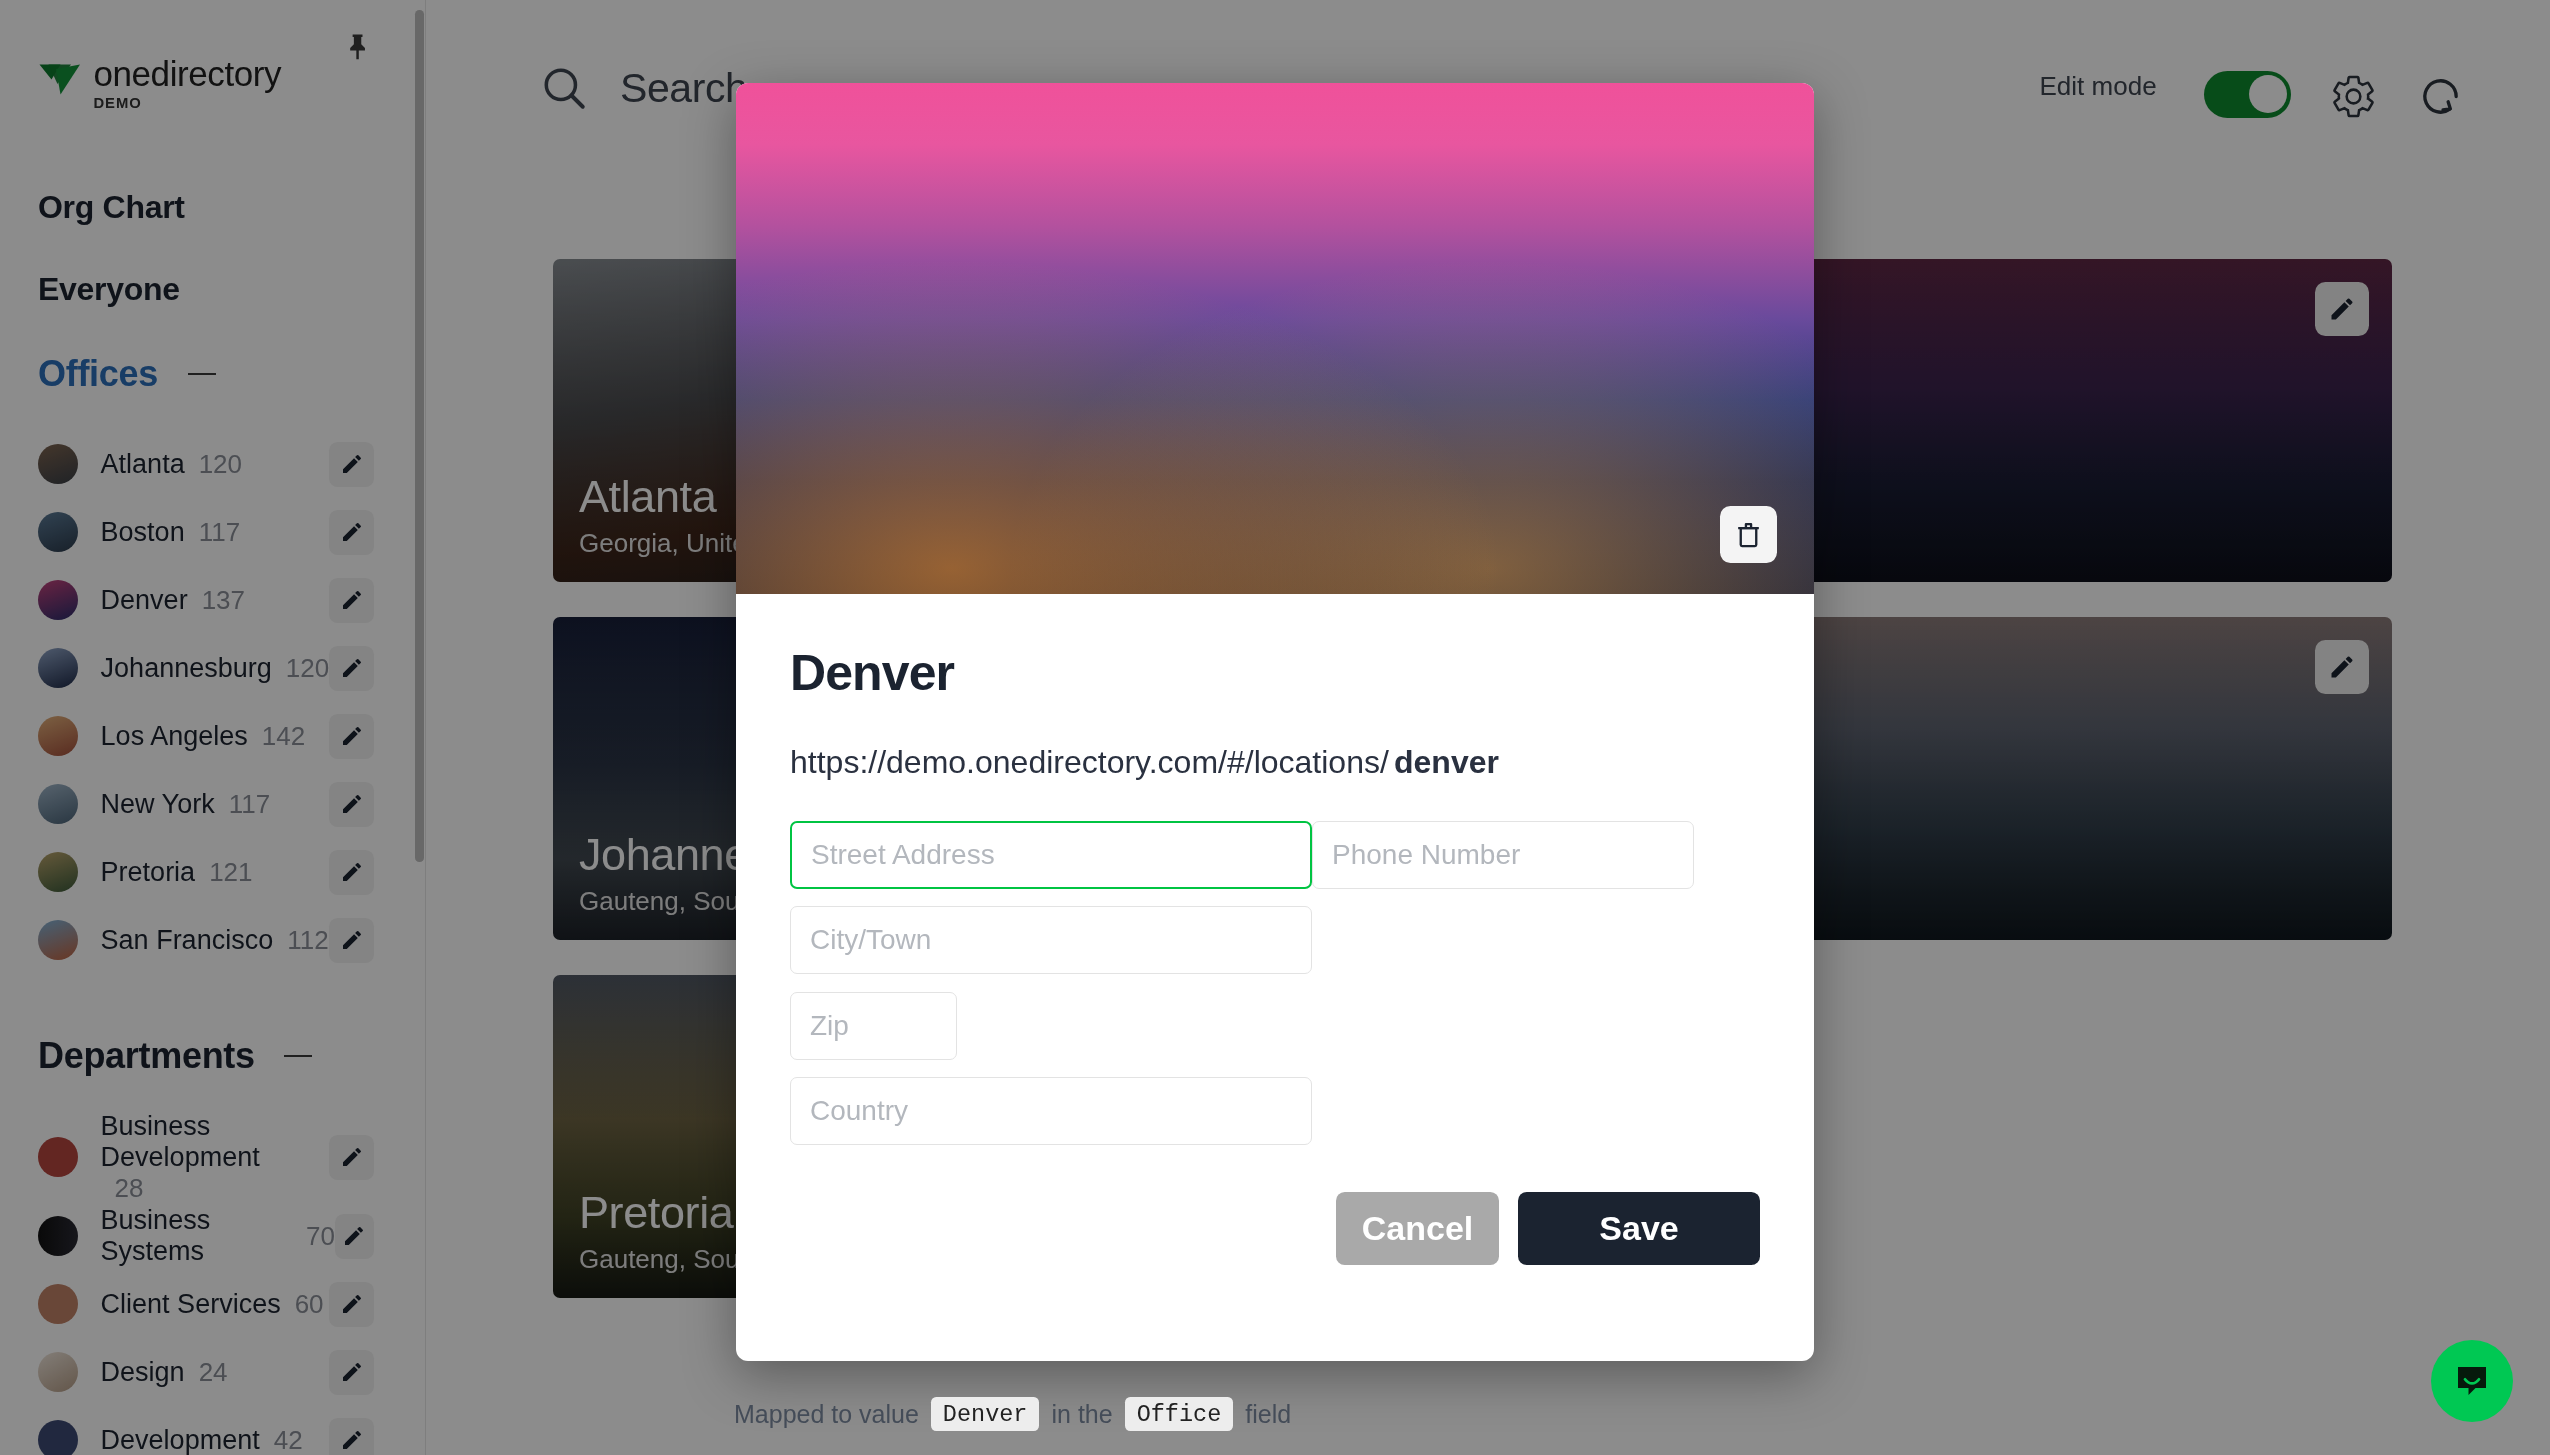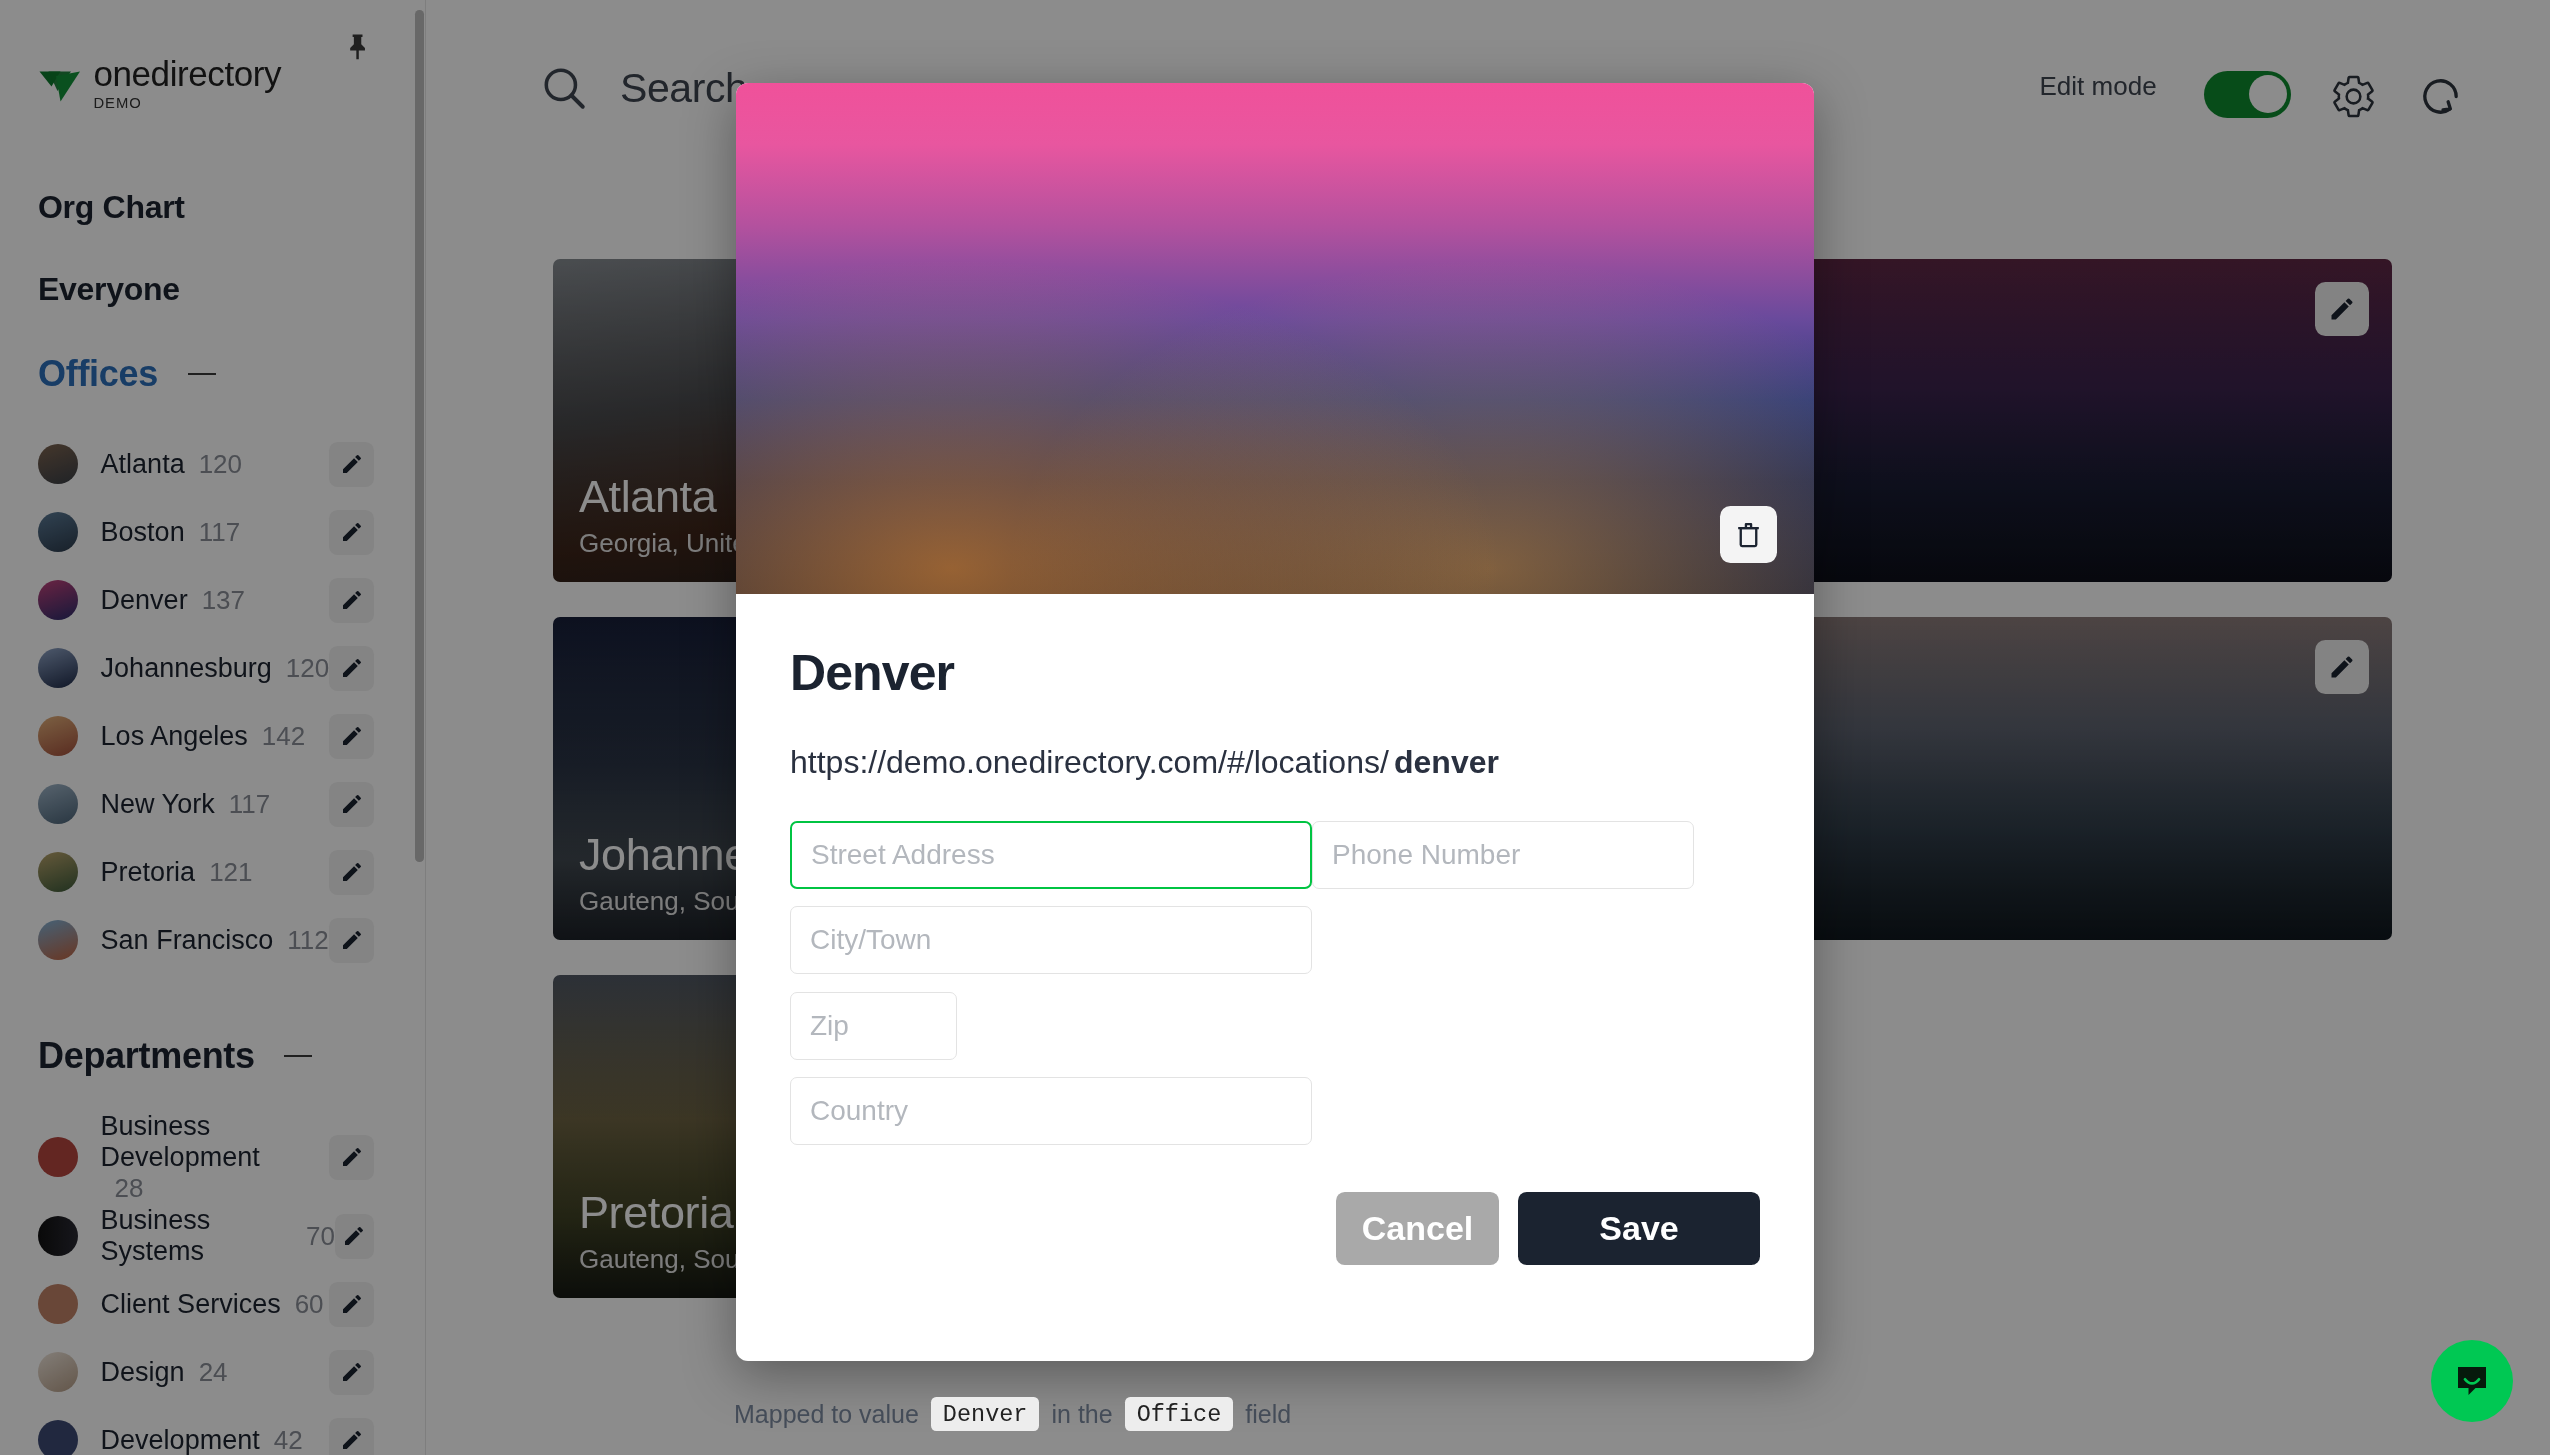--- a/index.html
+++ b/index.html
@@ -23,25 +23,25 @@
   .sidebar {
     position: absolute; left: 0; top: 0; width: 426px; height: 1455px;
     background: #ffffff;
     overflow: hidden;
   }
   .pin-btn {
     position: absolute; right: 50px; top: 29.6px;
     width: 35px; height: 35px;
     display: flex; align-items: center; justify-content: center;
   }
-  .logo-wrap { position: absolute; left: 38px; top: 56px; display: flex; align-items: center; }
+  .logo-wrap { position: absolute; left: 38px; top: 56px; display: flex; align-items: flex-start; }
   .logo-mark { width: 45px; height: 37px; margin-right: 10.4px; margin-top: 5.2px; }
   .logo-text { display: flex; flex-direction: column; }
   .logo-word { font-size: 35px; color: #222; letter-spacing: -0.4px; line-height: 1; }
-  .logo-demo { font-size: 14.8px; font-weight: normal; color: #333; letter-spacing: 1px; margin-top: 4.3px; }
+  .logo-demo { font-size: 14.8px; font-weight: bold; color: #333; letter-spacing: 1px; margin-top: 4.3px; }
 
   .nav-top { position: absolute; left: 38px; top: 189px; width: 348px; }
   .nav-heading {
     font-size: 32px; color: #1d2430; font-weight: bold; margin-bottom: 45px;
     letter-spacing: -0.3px;
   }
   .section-head {
     display: flex; align-items: center; gap: 29.6px;
     font-size: 36px; font-weight: bold; letter-spacing: -0.3px;
     margin-bottom: 35px;

